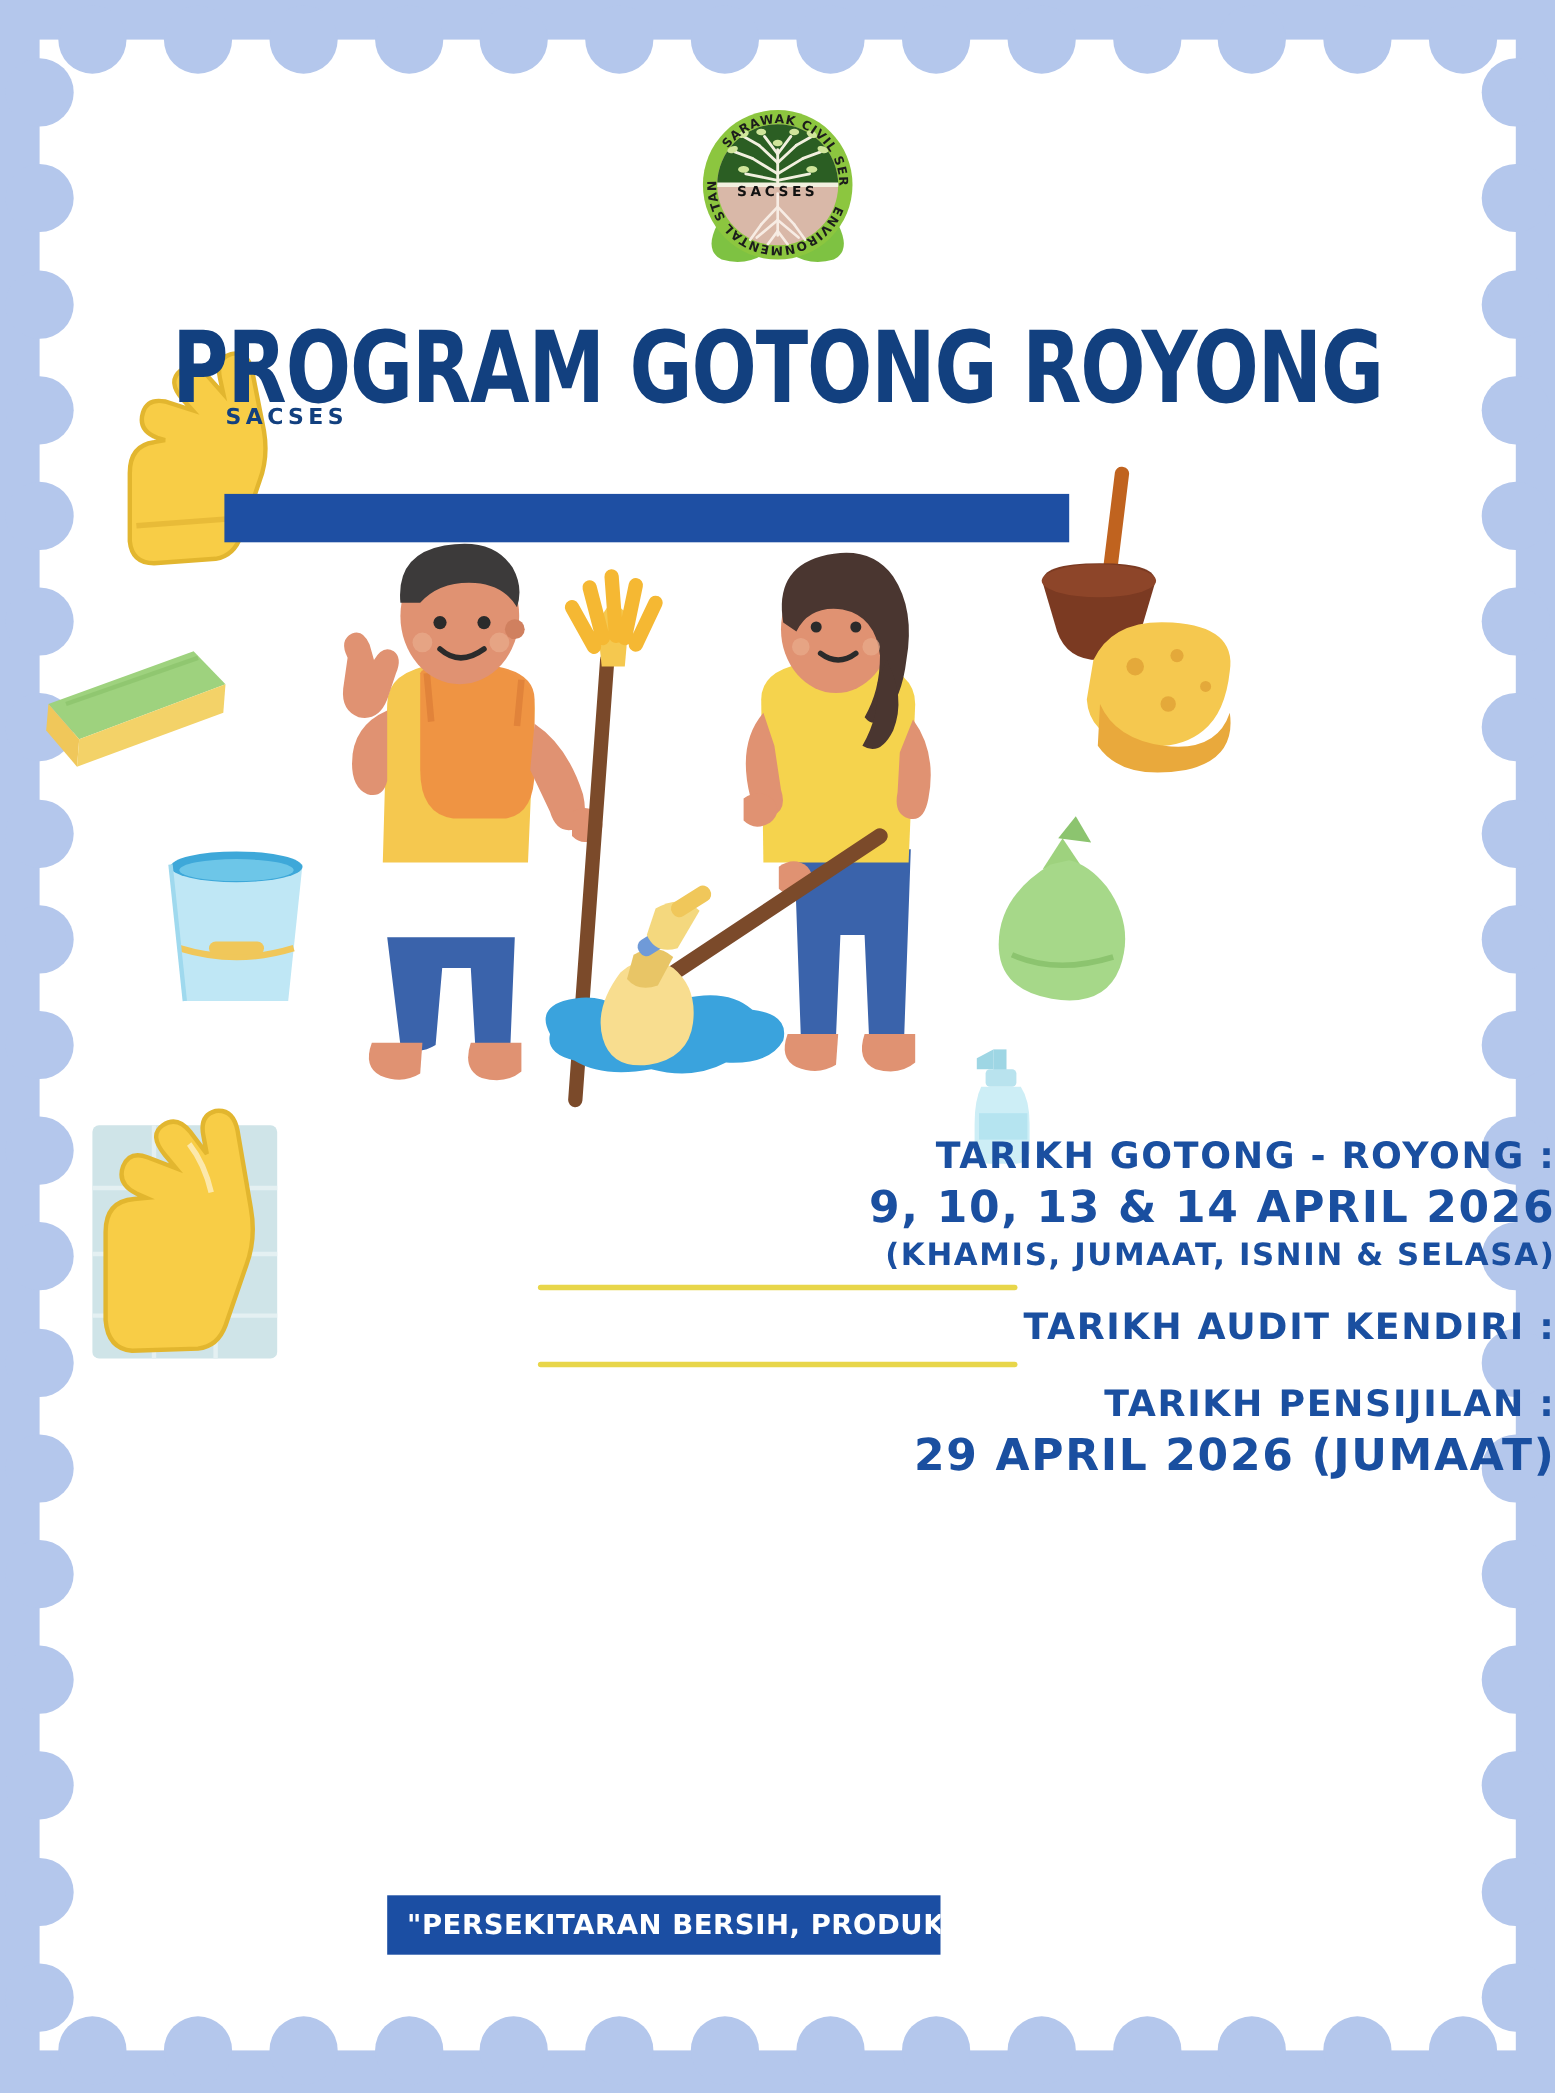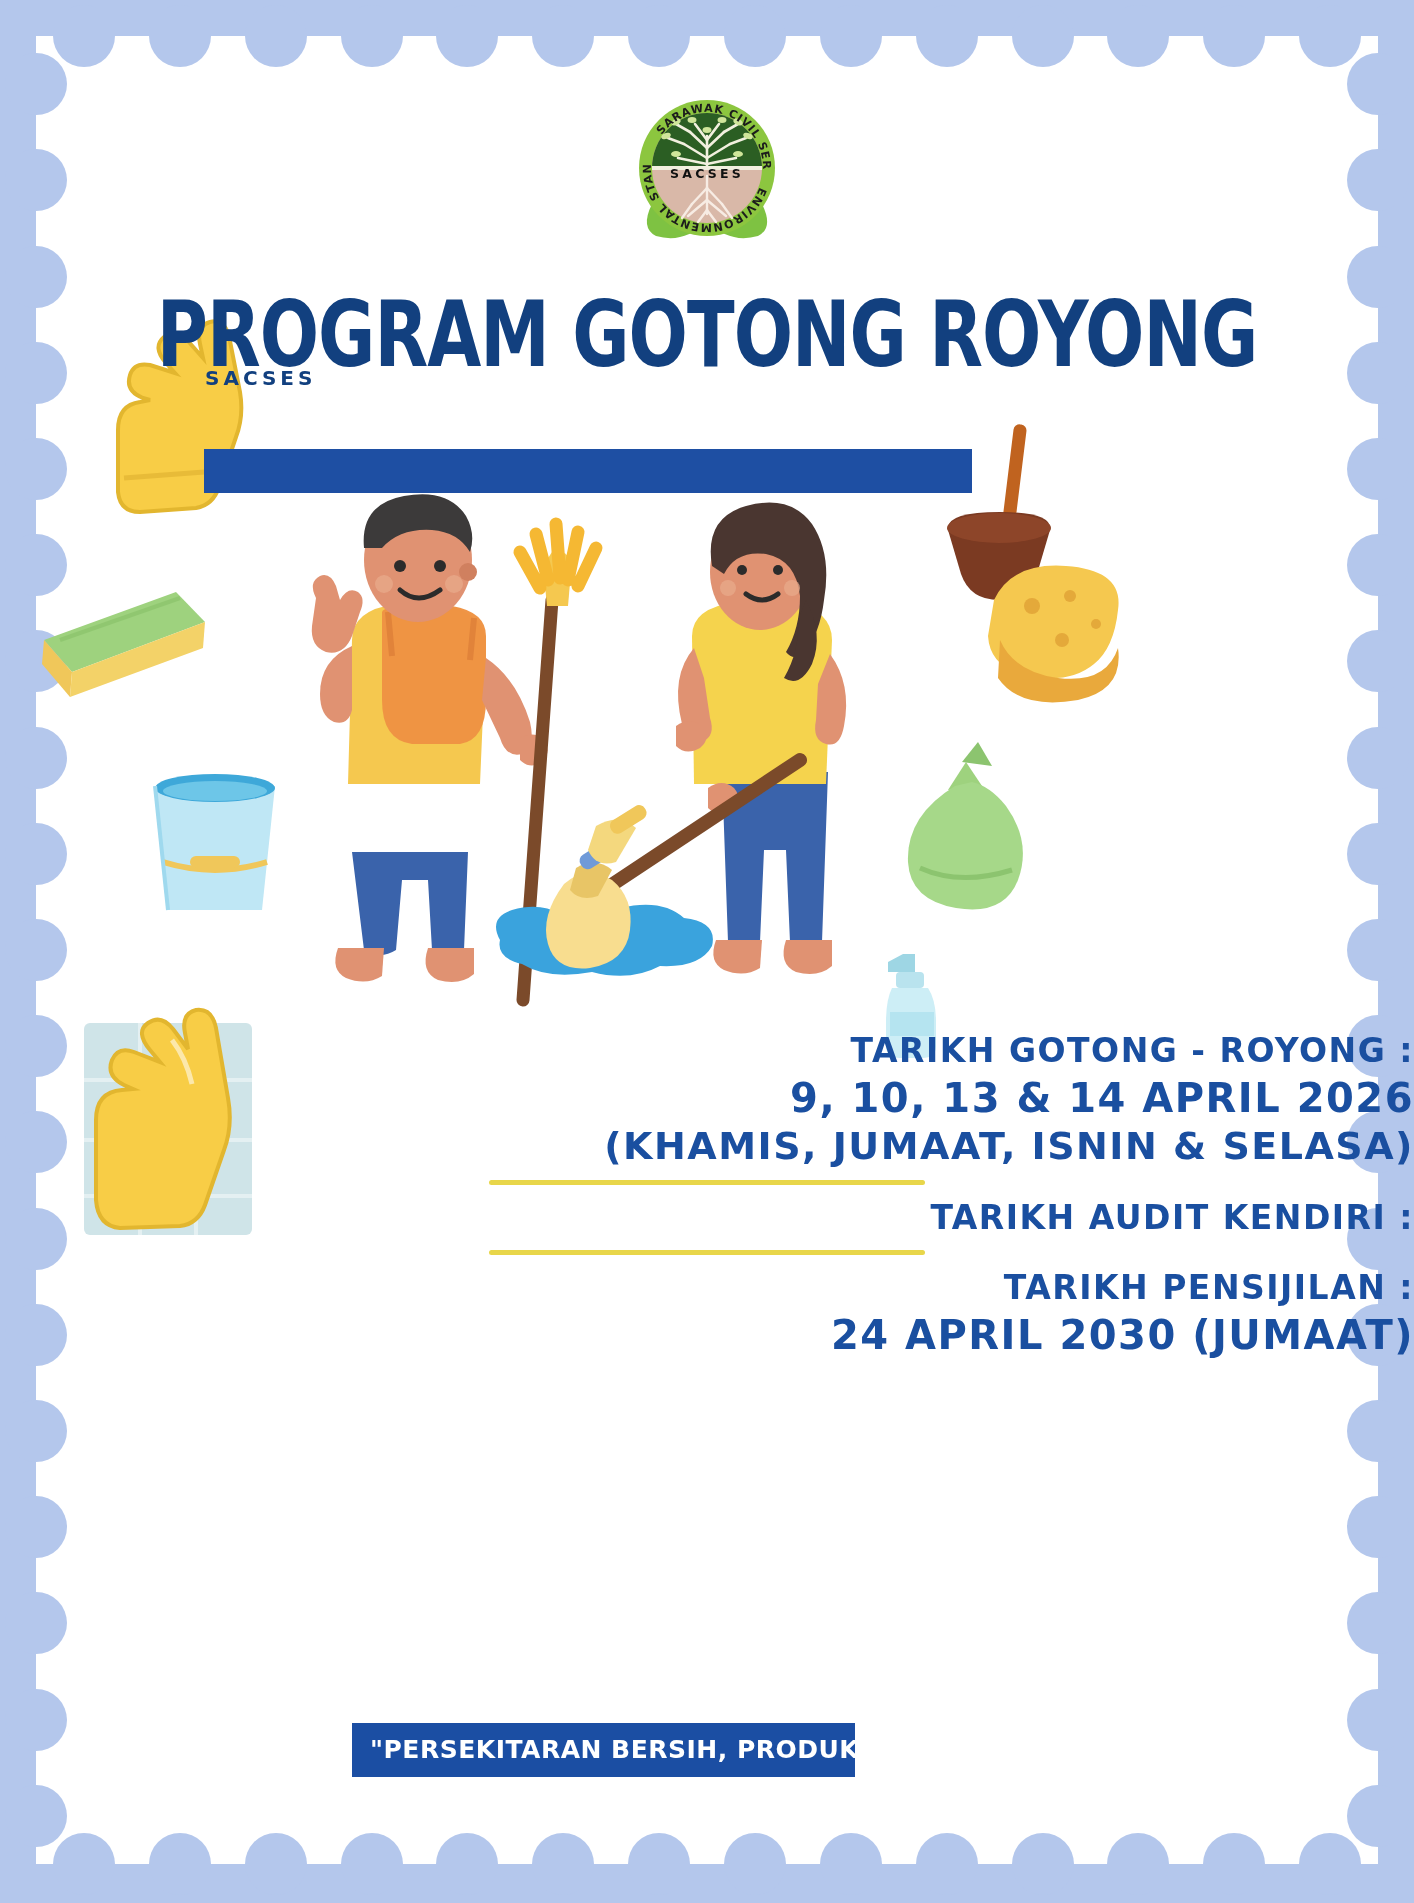--- a/index.html
+++ b/index.html
@@ -73,21 +73,21 @@
   .info {
     position: absolute; left: 0; right: 0; top: 1030px;
     text-align: right;
     color: #1a4fa0;
     font-family: "DejaVu Sans", sans-serif;
     font-weight: 700;
     letter-spacing: 1.5px;
   }
   .info .lbl { font-size: 33px; line-height: 1.30; }
   .info .val { font-size: 40px; line-height: 1.25; }
-  .info .val-sm { font-size: 38px; line-height: 1.25; }
+  .info .val-sm { font-size: 28px; line-height: 1.25; }
   .rule {
     width: 436px; height: 5px;
     background: #e8d64a;
     margin: 10px auto 12px auto;
     border-radius: 3px;
   }
   .grp { margin-bottom: 2px; }
 
   
   .banner {
@@ -439,21 +439,21 @@
     <div class="rule"></div>
 
     <div class="grp">
       <div class="lbl">TARIKH AUDIT KENDIRI :</div>
     </div>
 
     <div class="rule"></div>
 
     <div class="grp">
       <div class="lbl">TARIKH PENSIJILAN :</div>
-      <div class="val">24 APRIL 2030 (JUMAAT)</div>
+      <div class="val">29 APRIL 2026 (JUMAAT)</div>
     </div>
   </div>
 
   <div class="banner">
     <span>"PERSEKITARAN BERSIH, PRODUKTIVITI MENINGKAT"</span>
   </div>
 
 </div>
 
 </body></html>

